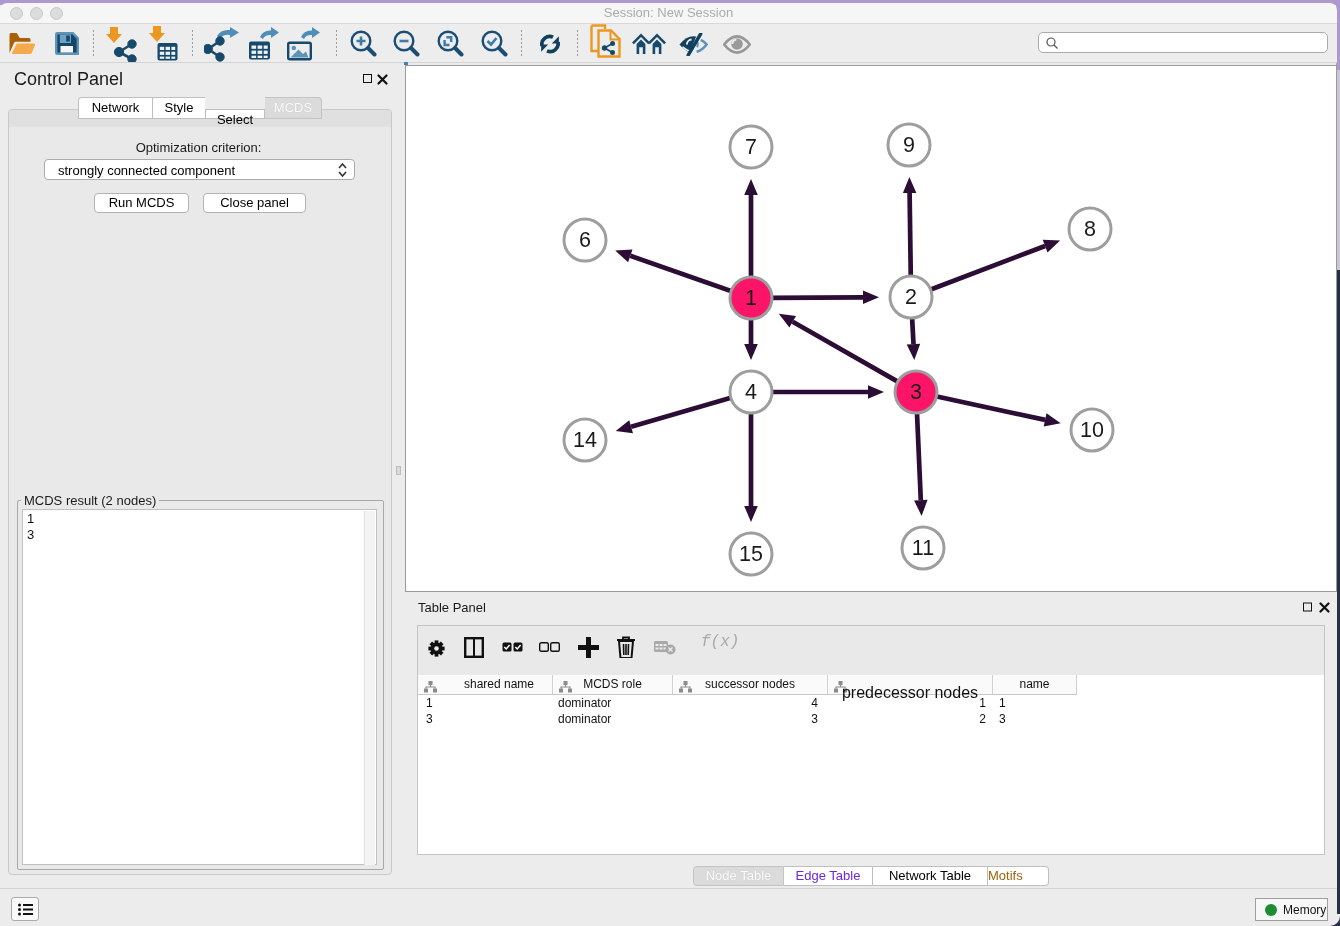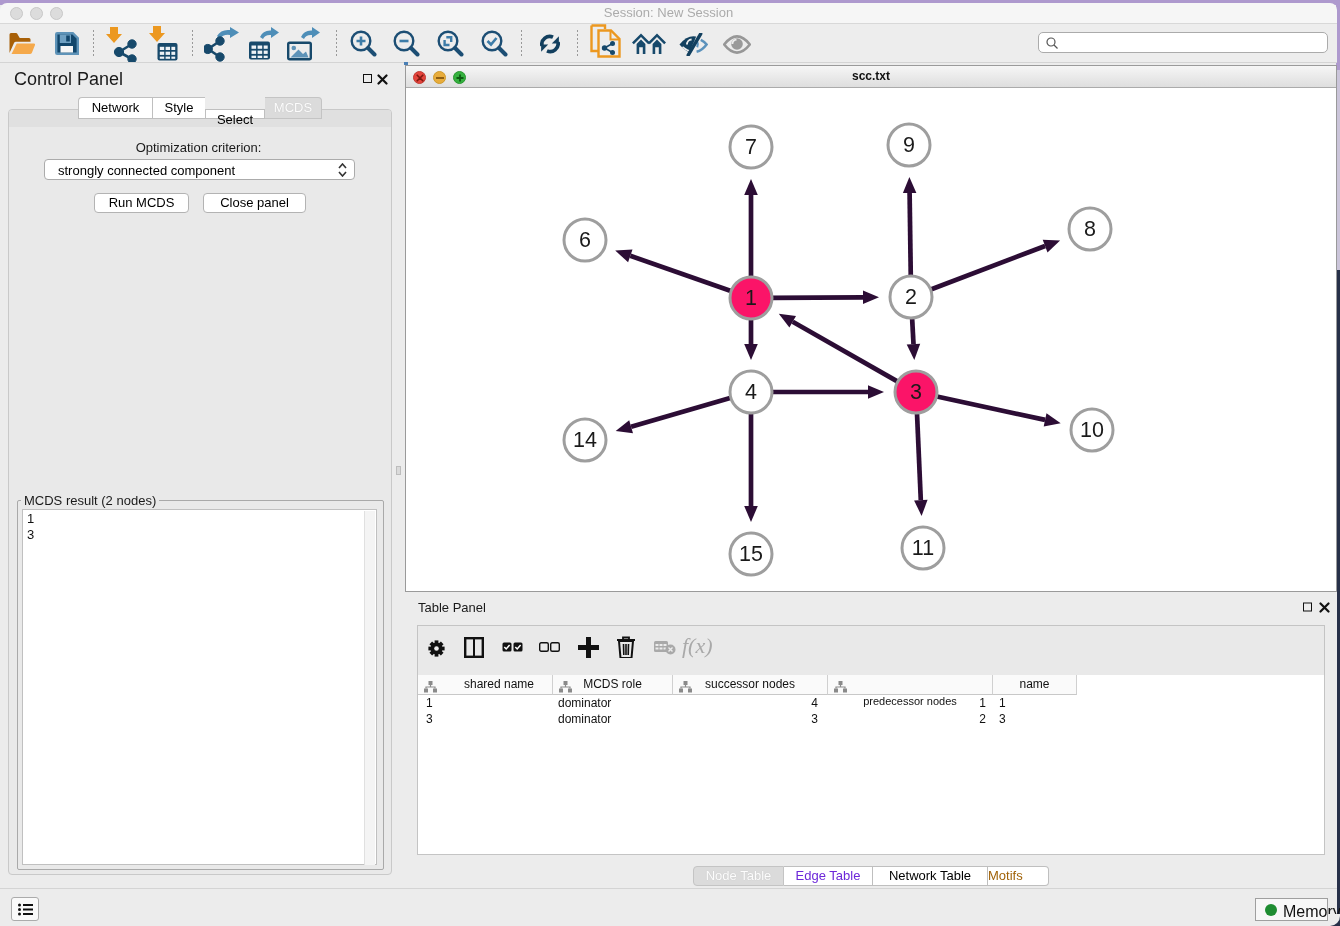--- a/index.html
+++ b/index.html
@@ -235,33 +235,20 @@
     <div style="position:absolute;left:346px;top:3px;width:11px;height:354px;background:#F4F4F4;border-left:1px solid #E0E0E0;"></div>
   </fieldset>
 </div>
 
 <div class="abs" style="left:404px;top:62px;width:4px;height:3px;background:#4A7FB5;"></div>
 
 <div class="abs" style="left:396px;top:466px;width:5px;height:9px;background:#DADADA;border:1px solid #BDBDBD;"></div>
 <div class="abs" style="left:866px;top:588px;width:9px;height:5px;background:#DADADA;border:1px solid #BDBDBD;"></div>
 
 <div class="abs" style="left:405px;top:65px;width:932px;height:527px;border:1px solid #9A9A9A;background:#fff;">
-  <div style="position:absolute;left:0;top:0;width:100%;height:22px;background:linear-gradient(#F6F6F6,#DEDEDE);border-bottom:1px solid #ABABAB;">
-    <div style="position:absolute;left:7px;top:5px;width:13px;height:13px;border-radius:50%;background:#E4443C;border:1px solid #C03A32;"></div>
-    <svg style="position:absolute;left:9.5px;top:7.5px;" width="8" height="8" viewBox="0 0 8 8">
-        <path d="M1.2 1.2 L6.8 6.8 M6.8 1.2 L1.2 6.8" stroke="#7E180F" stroke-width="1.6" stroke-linecap="round"></path>
-      </svg>
-    <div style="position:absolute;left:27px;top:5px;width:13px;height:13px;border-radius:50%;background:#E8AC3B;border:1px solid #CE9A2C;"></div>
-    <div style="position:absolute;left:29.5px;top:10.5px;width:8px;height:2px;background:#8E5E12;"></div>
-    <div style="position:absolute;left:47px;top:5px;width:13px;height:13px;border-radius:50%;background:#35B13F;border:1px solid #27962F;"></div>
-    <svg style="position:absolute;left:49.5px;top:7.5px;" width="8" height="8" viewBox="0 0 8 8">
-        <path d="M4 0.5 L4 7.5 M0.5 4 L7.5 4" stroke="#0D5B12" stroke-width="1.8"></path>
-      </svg>
-    <div style="text-align:center;line-height:21px;font-size:12px;font-weight:bold;color:#111;">scc.txt</div>
-  </div>
   <svg id="graph" style="position:absolute;left:0;top:23px;" width="930" height="503" viewBox="0 0 930 503">
       <line x1="345" y1="190" x2="345" y2="106" stroke="#2C0D35" stroke-width="4.7"></line>
       <polygon points="345,90 351.8,106 338.2,106" fill="#2C0D35"></polygon>
       <line x1="327.1" y1="202.7" x2="224.3" y2="166.8" stroke="#2C0D35" stroke-width="4.7"></line>
       <polygon points="209.2,161.6 226.5,160.5 222.1,173.2" fill="#2C0D35"></polygon>
       <line x1="364" y1="208.9" x2="457" y2="208.3" stroke="#2C0D35" stroke-width="4.7"></line>
       <polygon points="473,208.2 457,215 457,201.6" fill="#2C0D35"></polygon>
       <line x1="345" y1="228" x2="345" y2="255" stroke="#2C0D35" stroke-width="4.7"></line>
       <polygon points="345,271 338.2,255 351.8,255" fill="#2C0D35"></polygon>
       <line x1="504.8" y1="189" x2="503.6" y2="104" stroke="#2C0D35" stroke-width="4.7"></line>
@@ -361,21 +348,21 @@
       <rect x="1.5" y="3" width="3" height="2"></rect>
         <rect x="5.5" y="3" width="3" height="2"></rect>
         <rect x="9.5" y="3" width="3" height="2"></rect>
       <rect x="1.5" y="6.5" width="3" height="2"></rect>
         <rect x="5.5" y="6.5" width="3" height="2"></rect>
         <rect x="9.5" y="6.5" width="3" height="2"></rect>
     </g>
     <circle cx="16.5" cy="8.5" r="5" fill="#A9A9A9"></circle>
     <path d="M14.5 6.5 L18.5 10.5 M18.5 6.5 L14.5 10.5" stroke="#ECECEC" stroke-width="1.4"></path>
   </svg>
-  <div class="abs" style="left:277px;top:41px;font-family:Liberation Serif, serif;font-style:italic;font-size:22px;color:#A9A9A9;">f(x)</div>
+  <div class="abs" style="left:296px;top:41px;font-family:Liberation Mono, monospace;font-style:italic;font-size:16px;color:#A9A9A9;">f(x)</div>
 
   <div class="abs" style="left:13px;top:83px;width:906px;height:179px;background:#fff;">
     <div id="thead" style="position:absolute;left:0;top:0;width:906px;height:20px;">
         <div style="position:absolute;left:0px;top:0;width:135px;height:20px;background:#FAFAFA;border-right:1px solid #D0D0D0;border-bottom:1px solid #C8C8C8;">
           <div style="position:absolute;left:6px;top:4px;"><svg width="13" height="12" viewBox="0 0 13 12">
               <g fill="#8a8a8a">
                 <rect x="4.5" y="0" width="4" height="4"></rect>
                 <rect x="0" y="7.5" width="4" height="4"></rect>
                 <rect x="9" y="7.5" width="4" height="4"></rect>
               </g>
@@ -407,21 +394,21 @@
         </div>
         <div style="position:absolute;left:410px;top:0;width:165px;height:20px;background:#FAFAFA;border-right:1px solid #D0D0D0;border-bottom:1px solid #C8C8C8;">
           <div style="position:absolute;left:6px;top:4px;"><svg width="13" height="12" viewBox="0 0 13 12">
               <g fill="#8a8a8a">
                 <rect x="4.5" y="0" width="4" height="4"></rect>
                 <rect x="0" y="7.5" width="4" height="4"></rect>
                 <rect x="9" y="7.5" width="4" height="4"></rect>
               </g>
               <path d="M6.5 4 L6.5 6 M2 7.5 L2 6 L11 6 L11 7.5" fill="none" stroke="#8a8a8a" stroke-width="1.2"></path>
             </svg></div>
-          <div style="position:absolute;left:0;top:17px;width:100%;text-align:center;font-size:11px;color:#111;line-height:19px;">predecessor nodes</div>
+          <div style="position:absolute;left:0;top:8px;width:100%;text-align:center;font-size:16px;color:#111;line-height:19px;">predecessor nodes</div>
         </div>
         <div style="position:absolute;left:575px;top:0;width:84px;height:20px;background:#FAFAFA;border-right:1px solid #D0D0D0;border-bottom:1px solid #C8C8C8;">
           <div style="position:absolute;left:0;top:0;width:100%;text-align:center;font-size:12px;color:#111;line-height:19px;">name</div>
         </div>
       </div>
     <div id="trows" style="position:absolute;left:0;top:20px;width:906px;font-size:12px;color:#111;">
         <div style="position:absolute;left:8px;top:0px;line-height:16px;">1</div>
         <div style="position:absolute;left:140px;top:0px;line-height:16px;">dominator</div>
         <div style="position:absolute;left:300px;top:0px;width:100px;text-align:right;line-height:16px;">4</div>
         <div style="position:absolute;left:468px;top:0px;width:100px;text-align:right;line-height:16px;">1</div>
@@ -450,17 +437,17 @@
   <div style="position:absolute;left:11px;top:8px;width:28px;height:24px;background:#FAFAFA;border:1px solid #ABABAB;border-radius:3px;">
     <svg style="position:absolute;left:6px;top:5px;" width="15" height="13" viewBox="0 0 15 13">
       <circle cx="1.5" cy="2" r="1.5" fill="#111"></circle>
         <rect x="5" y="1" width="10" height="2" fill="#111"></rect>
       <circle cx="1.5" cy="6.5" r="1.5" fill="#111"></circle>
         <rect x="5" y="5.5" width="10" height="2" fill="#111"></rect>
       <circle cx="1.5" cy="11" r="1.5" fill="#111"></circle>
         <rect x="5" y="10" width="10" height="2" fill="#111"></rect>
     </svg>
   </div>
-  <div style="position:absolute;left:1255px;top:9px;width:73px;height:23px;background:#F7F7F7;border:1px solid #9F9F9F;font-size:16px;color:#111;">
+  <div style="position:absolute;left:1255px;top:9px;width:73px;height:23px;background:#F7F7F7;border:1px solid #9F9F9F;font-size:12px;color:#111;">
     <div style="position:absolute;left:9px;top:5px;width:12px;height:12px;border-radius:50%;background:#1E8C31;"></div>
     <div style="position:absolute;left:27px;top:4px;">Memory</div>
   </div>
 </div>
 
 </body></html>

